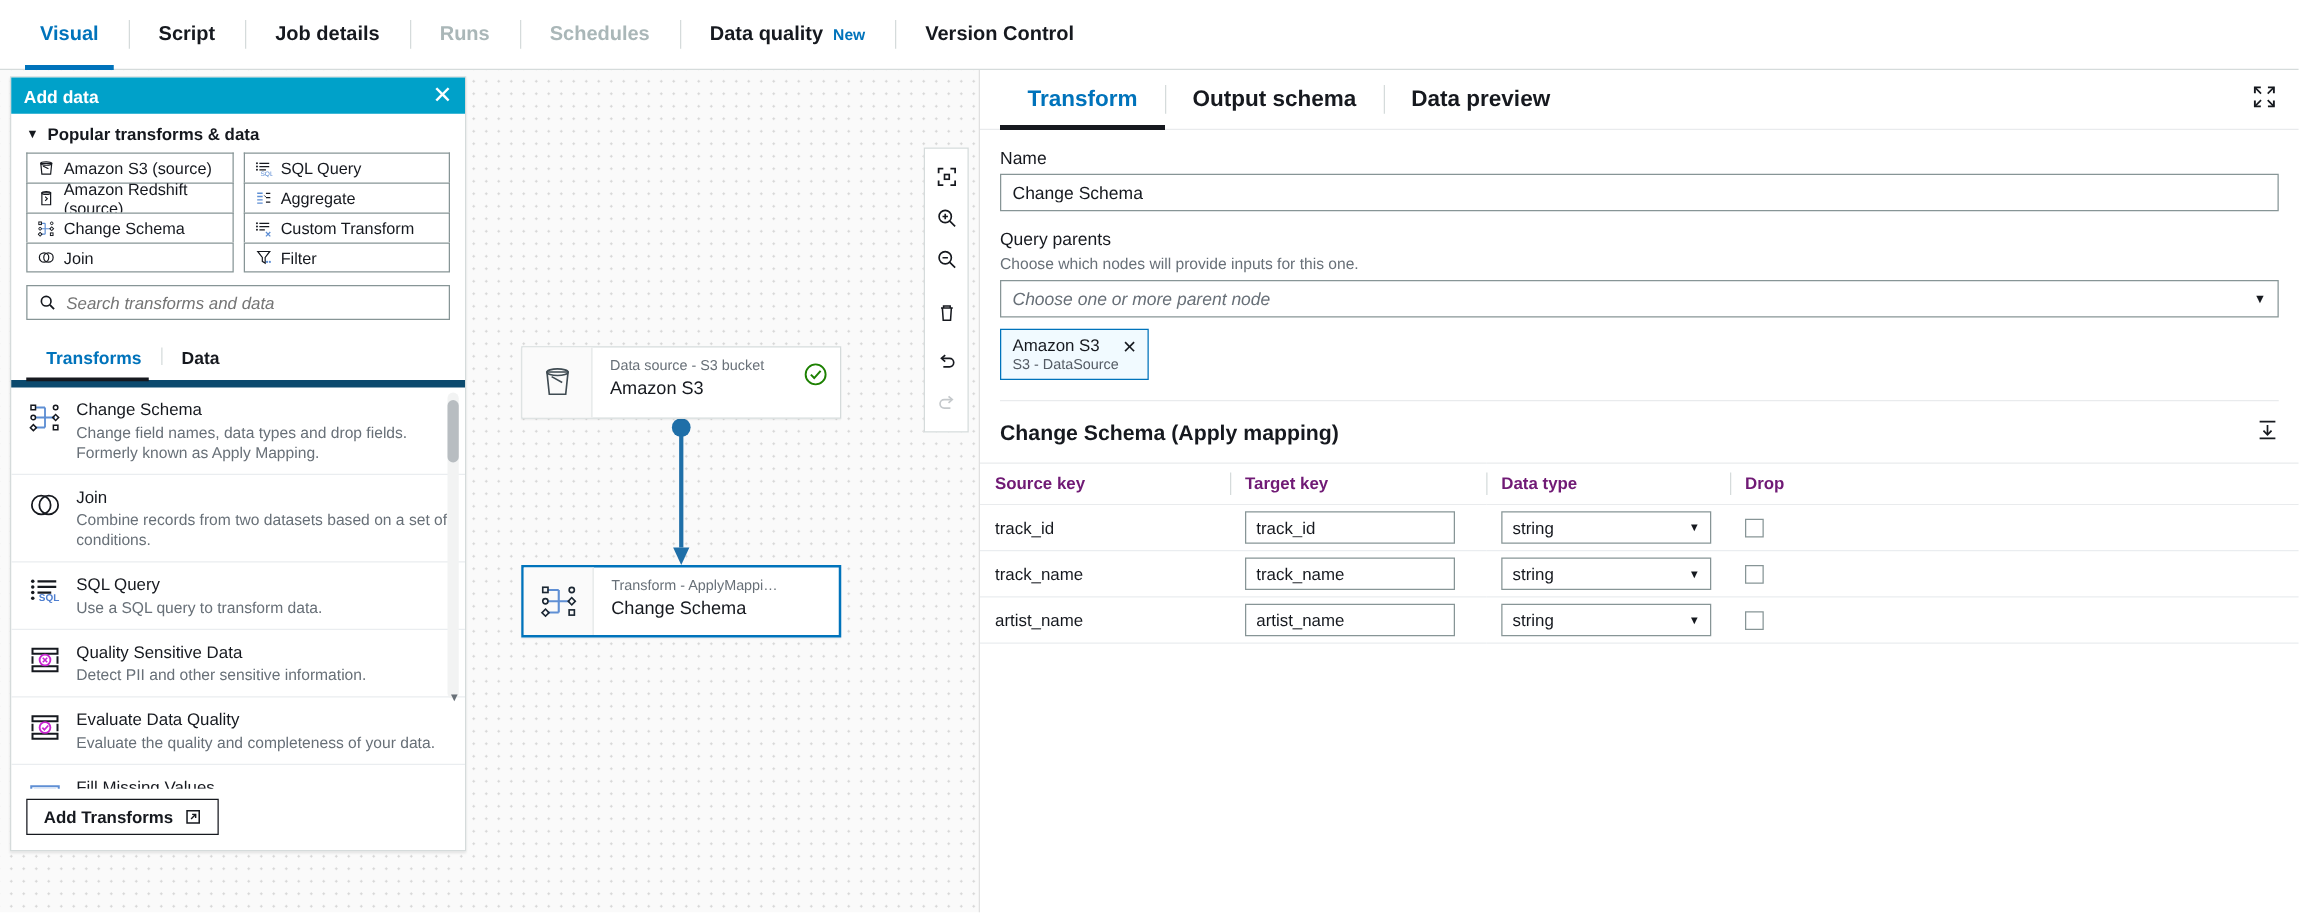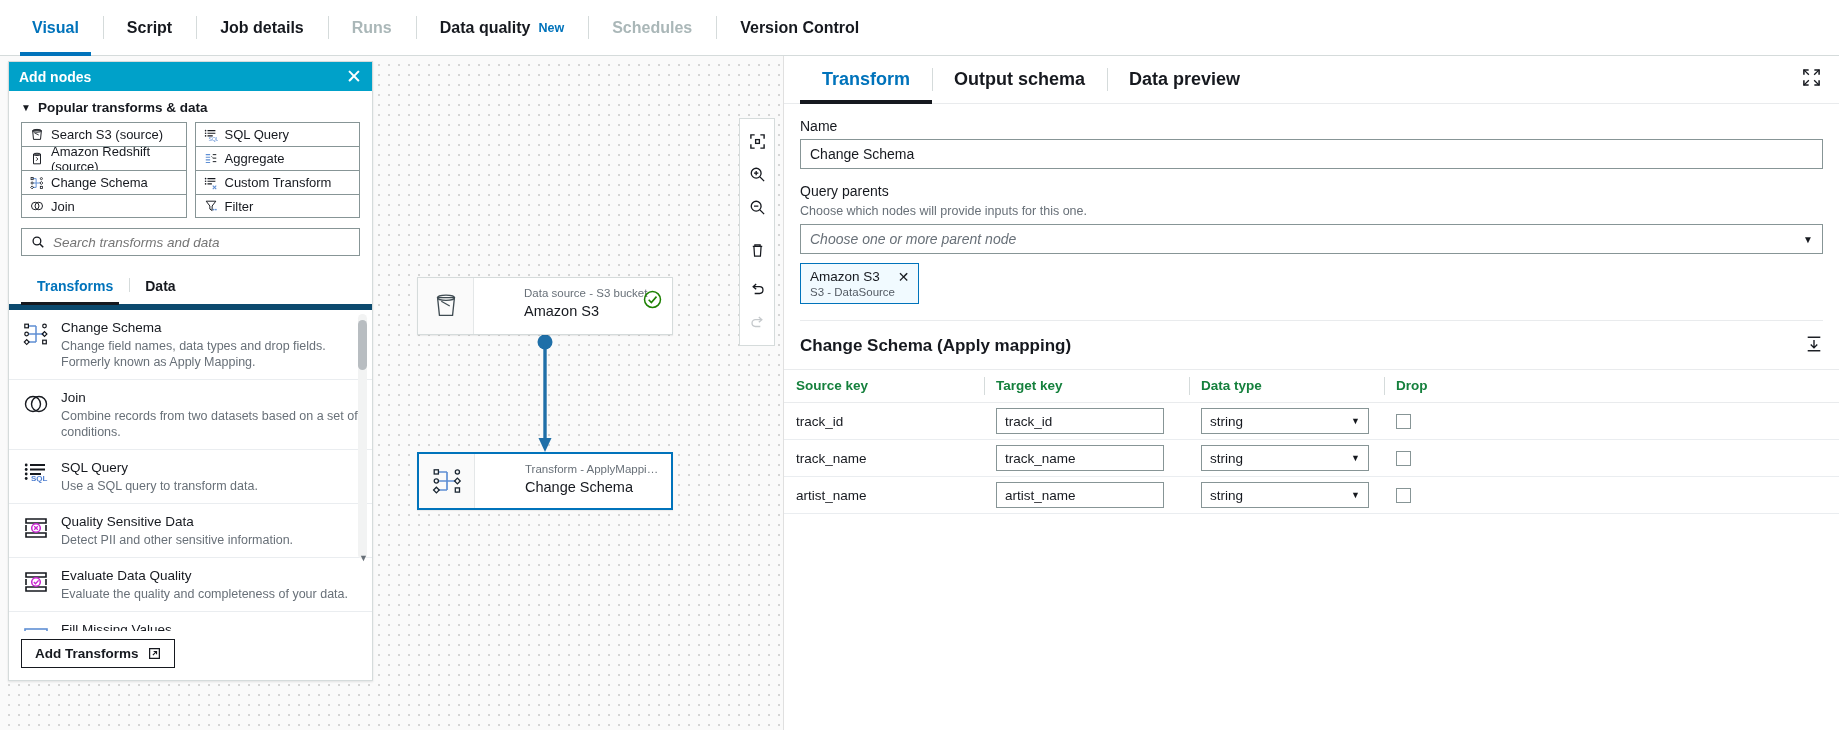--- a/index.html
+++ b/index.html
@@ -168,21 +168,20 @@
   .ctool.dim { color: #c5c9cc; }
 
   
   .node {
     position: absolute;
     width: 256px; height: 58px;
     background: #fff; border: 1px solid #d5dbdb;
     display: flex; align-items: stretch;
     box-shadow: 0 1px 1px rgba(0,0,0,.06);
     cursor: pointer;
-    gap: 36px;
   }
   .node.selected { border: 2px solid #0073bb; }
   .node .nic {
     width: 56px; flex: 0 0 56px; background: #fafafa;
     border-right: 1px solid #e4e7e8;
     display: flex; align-items: center; justify-content: center;
   }
   .node .nbody { flex: 1; padding: 9px 10px 0 14px; position: relative; }
   .node .nsub { font-size: 11.5px; color: #687078; white-space: nowrap; overflow: hidden; text-overflow: ellipsis; max-width: 150px;}
   .node .ntitle { font-size: 14.5px; color: #16191f; margin-top: 4px; }
@@ -244,21 +243,21 @@
 
   .sect-head {
     display: flex; align-items: center; justify-content: space-between;
     padding: 14px 16px 12px 16px;
     gap: 48px;
   }
   .sect-title { font-size: 17px; font-weight: bold; color: #16191f; }
 
   table.map { width: 100%; border-collapse: collapse; }
   table.map th {
-    text-align: left; font-size: 13.5px; font-weight: bold; color: #15803d;
+    text-align: left; font-size: 13.5px; font-weight: bold; color: #701a75;
     padding: 8px 12px 9px 12px; border-top: 1px solid #e9ebed;
     border-bottom: 1px solid #e9ebed; background: #fff;
     position: relative;
   }
   table.map th + th::before {
     content: ""; position: absolute; left: 0; top: 7px; bottom: 7px;
     width: 1px; background: #d5dbdb;
   }
   table.map td {
     padding: 5px 12px; border-bottom: 1px solid #eaedf0;
@@ -292,56 +291,56 @@
   </div>
   <div class="ttab">
     <span>Script</span>
   </div>
   <div class="ttab">
     <span>Job details</span>
   </div>
   <div class="ttab disabled">
     <span>Runs</span>
   </div>
+  <div class="ttab disabled">
+    <span>Schedules</span>
+  </div>
   <div class="ttab">
     <span>Data quality</span>
     <span class="newbadge">New</span>
   </div>
-  <div class="ttab disabled">
-    <span>Schedules</span>
-  </div>
   <div class="ttab">
     <span>Version Control</span>
   </div>
 </div>
 
 <div class="body">
 
   <div class="canvas">
 
     <div class="addnodes">
       <div class="an-head">
-        <span>Add nodes</span>
+        <span>Add data</span>
         <span class="an-close">✕</span>
       </div>
 
       <div class="an-section">
         <span class="caret">▼</span>
         <span>Popular transforms &amp; data</span>
       </div>
 
       <div class="an-grid">
         <div class="an-col">
           <div class="an-item">
             <svg class="ic" viewBox="0 0 16 16">
               <path d="M3 3h10l-1 10H4L3 3z" fill="none" stroke="#16191f" stroke-width="1.1"></path>
               <ellipse cx="8" cy="3.2" rx="5" ry="1.6" fill="none" stroke="#16191f" stroke-width="1.1"></ellipse>
               <path d="M5 5.5l5 2.5" stroke="#16191f" stroke-width="1" fill="none"></path>
             </svg>
-            <span>Search S3 (source)</span>
+            <span>Amazon S3 (source)</span>
           </div>
           <div class="an-item">
             <svg class="ic" viewBox="0 0 16 16">
               <path d="M4 2.5h8v11H4z" fill="none" stroke="#16191f" stroke-width="1.1"></path>
               <ellipse cx="8" cy="2.7" rx="4" ry="1.3" fill="none" stroke="#16191f" stroke-width="1.1"></ellipse>
               <path d="M7 6l2 2-2 2" fill="none" stroke="#16191f" stroke-width="1"></path>
             </svg>
             <span>Amazon Redshift (source)</span>
           </div>
           <div class="an-item">

